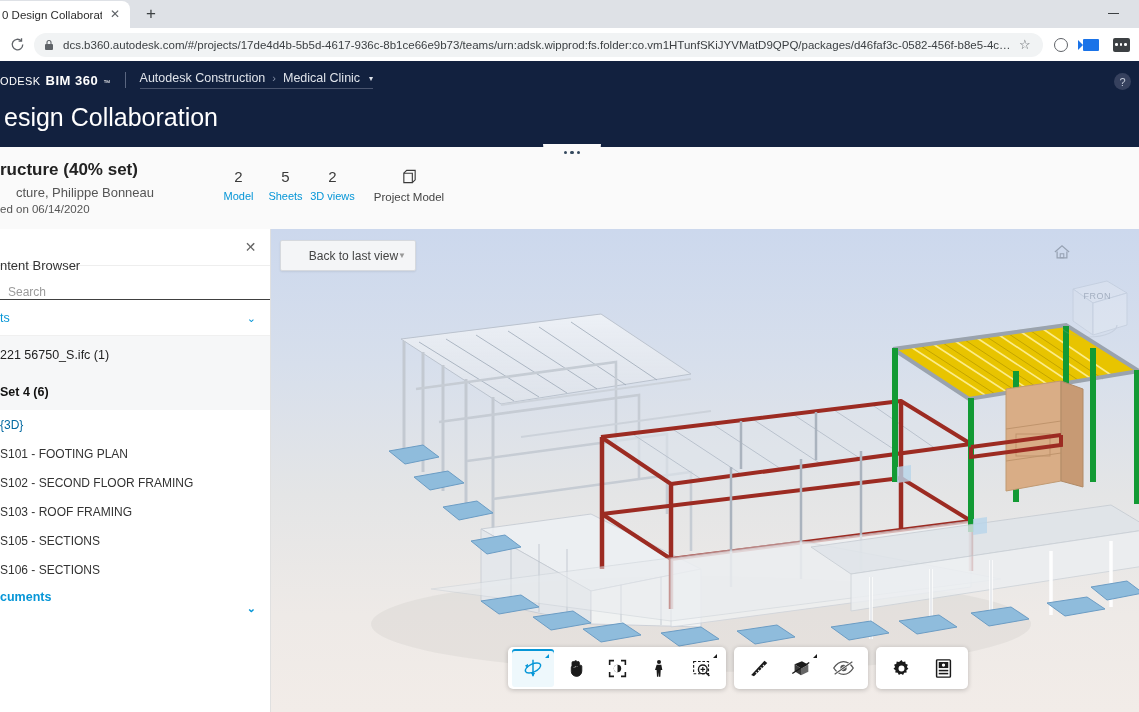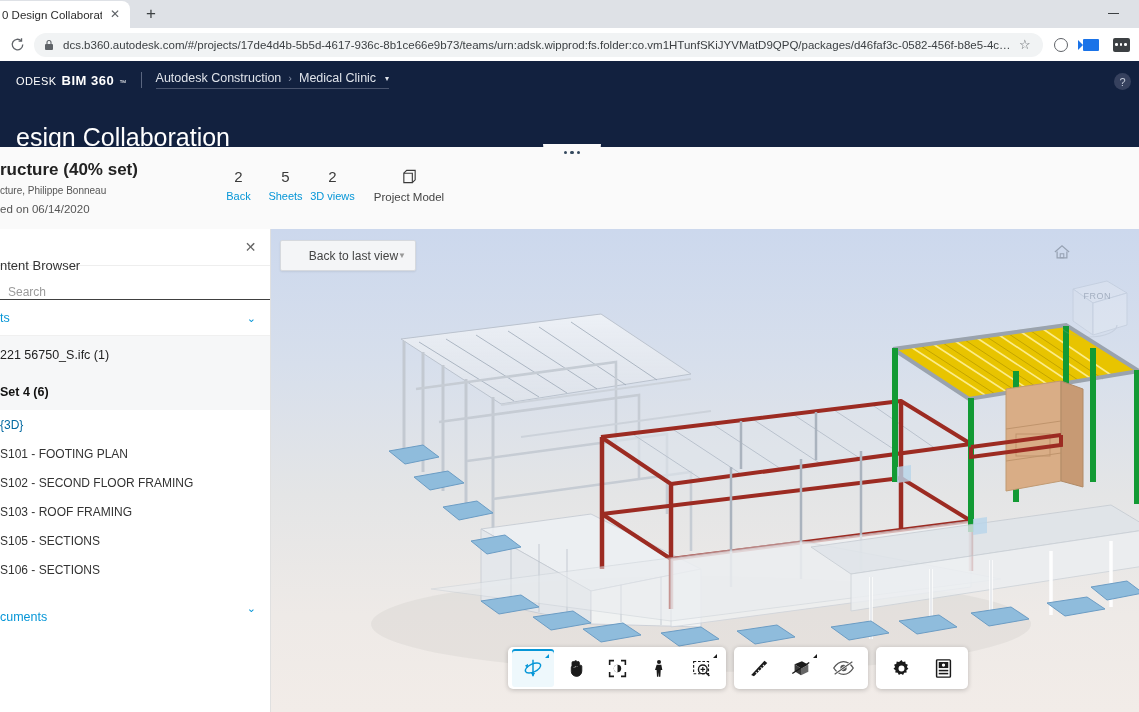--- a/index.html
+++ b/index.html
@@ -76,53 +76,53 @@
 
   
   .bim-header {
     position: absolute; top: 61px; left: 0; width: 1139px; height: 86px;
     background: #12213f;
   }
   .bim-topbar {
     height: 38px; display: flex; align-items: center; padding-left: 0; gap: 0;
   }
   .adsk-logo {
-    color: #fff; font-size: 11px; letter-spacing: .4px; padding-left: 16px;
+    color: #fff; font-size: 11px; letter-spacing: .4px; padding-left: 0;
     display: flex; align-items: baseline; gap: 5px; white-space: nowrap;
   }
   .adsk-logo .bim { font-weight: bold; font-size: 13px; letter-spacing: .5px; }
   .adsk-logo .tm { font-size: 7px; vertical-align: super; }
   .hdr-divider { width: 1px; height: 16px; background: #5a6680; margin: 0 14px; }
   .breadcrumb {
     display: flex; align-items: center; gap: 7px; color: #dfe3ea; font-size: 12.5px;
     border-bottom: 1px solid #49546e; padding-bottom: 3px;
   }
   .breadcrumb .sep { color: #8691a8; font-size: 11px; }
   .bc-link { cursor: pointer; }
   .caret-dn { font-size: 8px; margin-left: 2px; }
   .help-badge {
     position: absolute; right: 8px; top: 12px; width: 17px; height: 17px;
     border-radius: 50%; background: #36415e; color: #c3cad8; font-size: 11px;
     display: flex; align-items: center; justify-content: center; cursor: pointer;
   }
   .bim-title {
-    color: #fff; font-size: 25px; font-weight: 300; padding-left: 16px;
-    margin-top: 24px; white-space: nowrap;
+    color: #fff; font-size: 25px; font-weight: 300; padding-left: 4px;
+    margin-top: 4px; white-space: nowrap;
   }
 
   
   .info-strip {
     position: absolute; top: 147px; left: 0; width: 1139px; height: 98px;
     background: #fafafa; border-bottom: 5px solid #fca5a5;
   }
   .pkg-name {
     position: absolute; left: 0; top: 13px; font-size: 17px;
     font-weight: bold; color: #222; white-space: nowrap;
   }
-  .pkg-sub1 { position: absolute; left: 0; top: 38px; font-size: 10px; color: #555; white-space: nowrap; }
+  .pkg-sub1 { position: absolute; left: 16px; top: 38px; font-size: 13px; color: #555; white-space: nowrap; }
   .pkg-sub2 { position: absolute; left: 0; top: 56px; font-size: 11.5px; color: #555; white-space: nowrap; }
   .stats { position: absolute; left: 215px; top: 20px; display: flex; gap: 0; }
   .stat { width: 47px; text-align: center; cursor: pointer; }
   .stat .num { font-size: 15px; color: #3a3a3a; line-height: 20px; }
   .stat .lbl { font-size: 11px; color: #0696d7; margin-top: 3px; }
   .stat-model { width: 90px; text-align: center; cursor: pointer; margin-left: 8px; }
   .stat-model .lbl { font-size: 11.5px; color: #444; margin-top: 4px; }
   .cube-ico { height: 20px; display: flex; align-items: center; justify-content: center; }
 
   .btn-show-changes {
@@ -186,22 +186,22 @@
     height: 37px; display: flex; align-items: center; background: #f6f7f8;
     font-size: 12.5px; color: #111; font-weight: bold;
     white-space: nowrap; cursor: pointer;
   }
   .lp-item {
     height: 29px; display: flex; align-items: center; font-size: 12px;
     color: #333; white-space: nowrap; cursor: pointer;
   }
   .lp-item.active3d { color: #0369a1; }
   .lp-section-docs {
-    height: 34px; display: flex; align-items: flex-end; position: relative;
-    cursor: pointer; margin-top: 6px;
+    height: 34px; display: flex; align-items: flex-start; position: relative;
+    cursor: pointer; margin-top: 6px; font-weight: bold;
   }
   .lp-section-docs .txt { font-size: 12.5px; color: #0696d7; white-space: nowrap; }
 
   
   .viewer {
     position: absolute; left: 271px; top: 229px; width: 868px; height: 483px;
     background: linear-gradient(180deg,#ccd8ed 0%, #d7dfec 28%, #e4e5e6 55%, #eeeae7 80%, #f2ece8 100%);
     overflow: hidden;
   }
   .back-view-btn {
@@ -316,21 +316,21 @@
   </div>
 
   <div class="info-strip">
     <div class="pkg-name">ructure (40% set)</div>
     <div class="pkg-sub1">cture, Philippe Bonneau</div>
     <div class="pkg-sub2">ed on 06/14/2020</div>
 
     <div class="stats">
       <div class="stat">
         <div class="num">2</div>
-        <div class="lbl">Back</div>
+        <div class="lbl">Model</div>
       </div>
       <div class="stat">
         <div class="num">5</div>
         <div class="lbl">Sheets</div>
       </div>
       <div class="stat">
         <div class="num">2</div>
         <div class="lbl">3D views</div>
       </div>
       <div class="stat-model">

